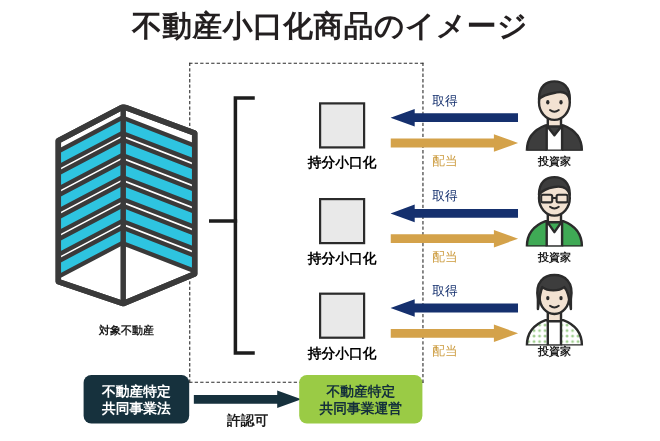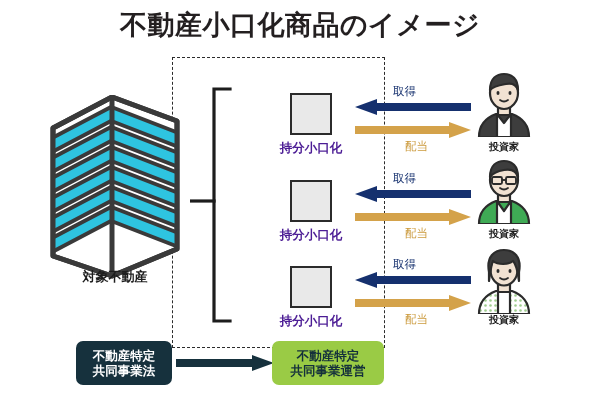--- a/index.html
+++ b/index.html
@@ -44,57 +44,57 @@
     box-sizing: border-box;
     background: transparent;
   }
 
   
   #building-wrap {
     left: 50px; top: 95px;
     width: 130px; height: 190px;
   }
   #building-label {
-    left: 45px; top: 268px;
+    left: 45px; top: 294px;
     width: 140px;
     text-align: center;
-    font-size: 13px;
+    font-size: 10px;
     font-weight: bold;
     color: #1d1d1d;
     white-space: nowrap;
   }
 
   
   #bracket { left: 190px; top: 85px; width: 50px; height: 240px; }
 
   
   .share-box {
     width: 42px; height: 42px;
     background: #e9e9e9;
     border: 2.4px solid #2b2b2b;
     box-sizing: border-box;
   }
   .share-label {
     width: 110px;
     text-align: center;
     font-size: 12.5px;
     font-weight: bold;
-    color: #4c1d95;
+    color: #000000;
     white-space: nowrap;
   }
 
   
   .arrow-svg { display: block; }
   .flow-label {
     font-size: 11.5px;
     font-weight: normal;
     white-space: nowrap;
   }
   .label-acquire { color: #15306e; }
-  .label-dividend { color: #cc9b3e; margin-left: 12px; }
+  .label-dividend { color: #cc9b3e; }
 
   
   .investor-label {
     width: 110px;
     text-align: center;
     font-size: 10px;
     font-weight: bold;
     color: #1d1d1d;
     white-space: nowrap;
   }
@@ -343,19 +343,20 @@
   <div class="abs" id="law-box">
     <span class="txt">不動産特定
 共同事業法</span>
   </div>
 
   <div class="abs" style="left:176px; top:354px;">
     <svg class="arrow-svg" width="98" height="18" viewBox="0 0 98 18">
       <path d="M0,5 L76,5 L76,1 L98,9 L76,17 L76,13 L0,13 Z" fill="#16313d"></path>
     </svg>
   </div>
+  <div class="abs" id="license-label">許認可</div>
 
   <div class="abs" id="ops-box">
     <span class="txt">不動産特定
 共同事業運営</span>
   </div>
 
 </div>
 
 </body></html>

